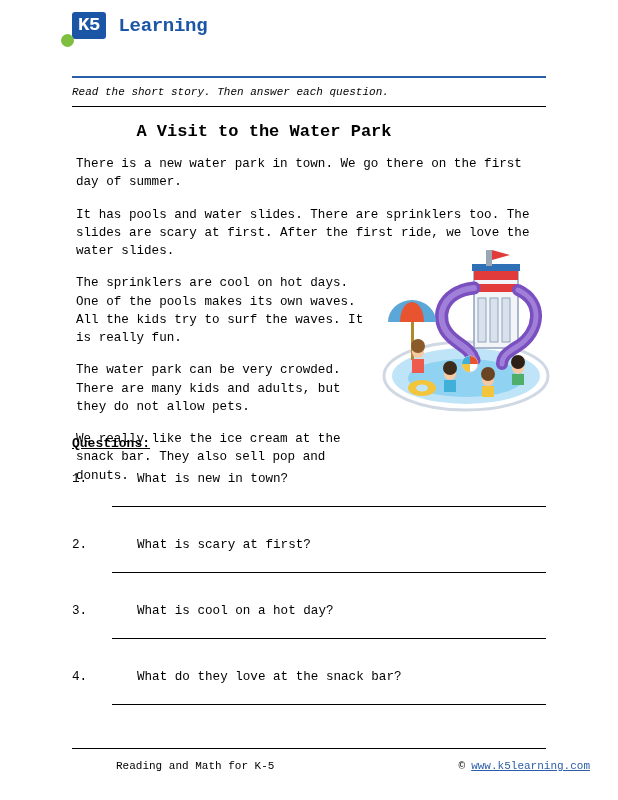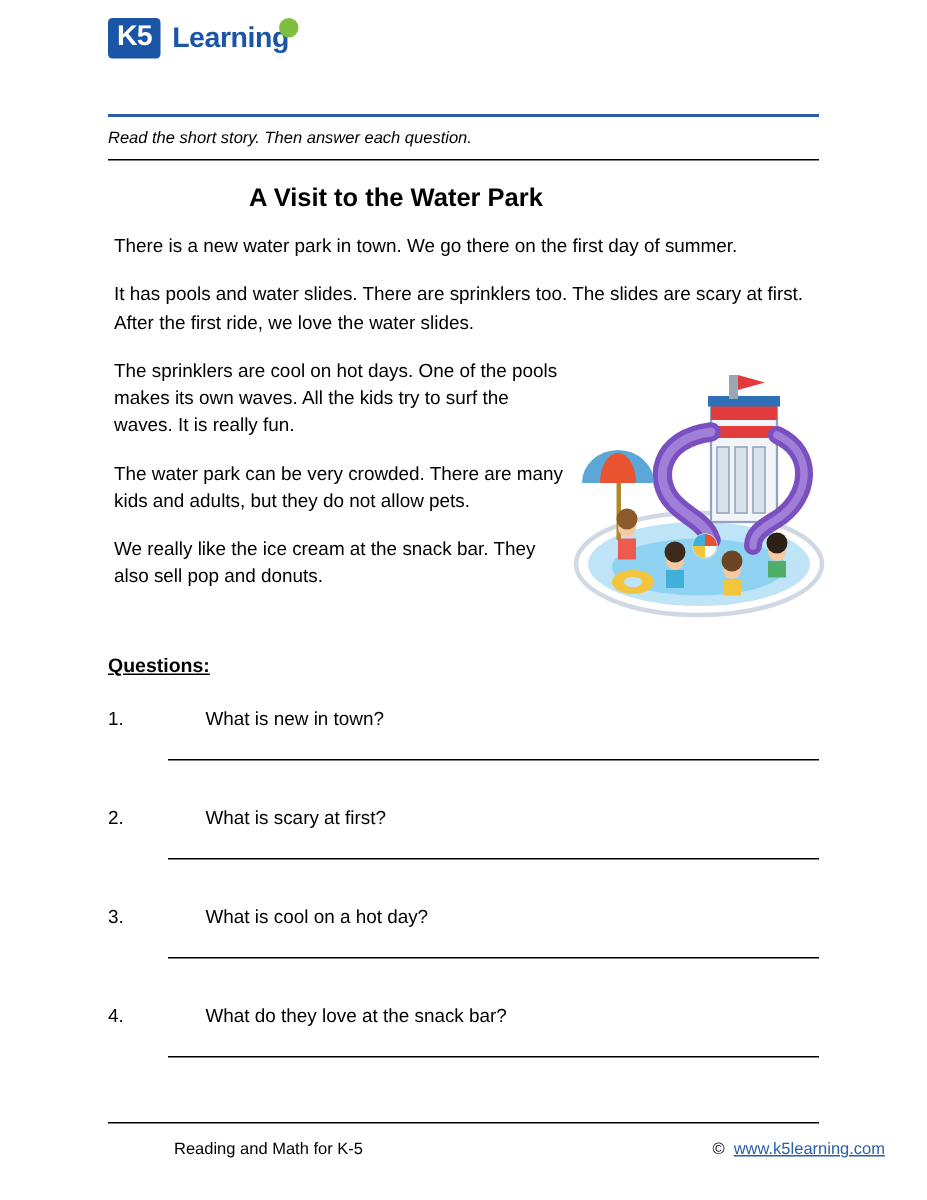--- a/index.html
+++ b/index.html
@@ -13,20 +13,21 @@
     font-family: "Liberation Sans", sans-serif;
     color: #000000;
     overflow: hidden;
   }
   .page {
     position: relative;
     width: 528px;
     height: 800px;
     box-sizing: border-box;
     padding: 0 72px;
+    font-family: Liberation Mono, monospace;
   }
 
   
   .logo {
     position: absolute;
     left: 72px;
     top: 12px;
     width: 150px;
     height: 34px;
   }

